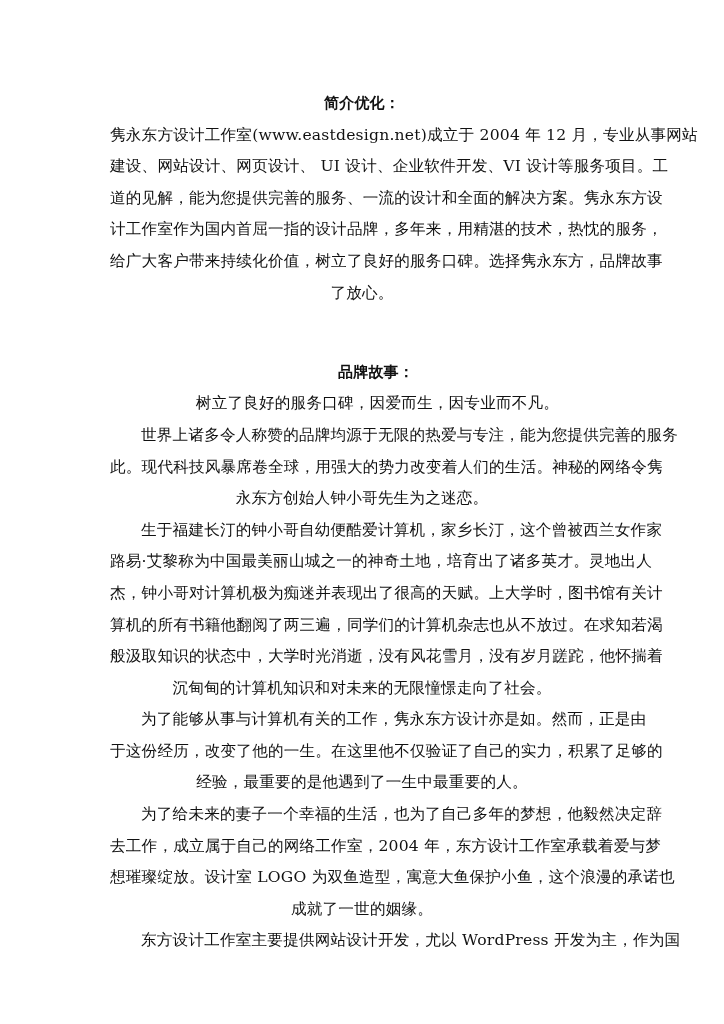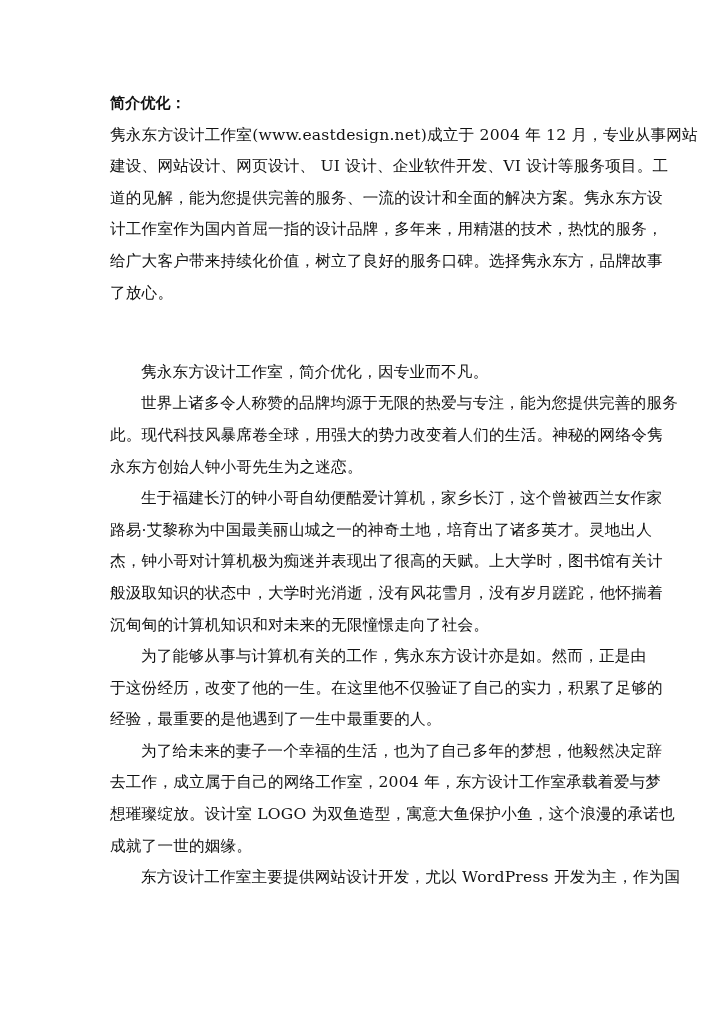--- a/index.html
+++ b/index.html
@@ -1,20 +1,20 @@
 <!DOCTYPE html>
 <html><head>
 <meta charset="utf-8">
 <style>
   html, body { margin: 0; padding: 0; background: #ffffff; }
   body { width: 724px; height: 1024px; position: relative; overflow: hidden;
          font-family: "DejaVu Serif", "Liberation Serif", serif; color: #111; }
   .page { position: absolute; left: 110px; top: 88px; width: 504px; }
   .line { height: 31.6px; line-height: 31.6px; font-size: 15.6px; white-space: nowrap;
-          letter-spacing: 0.2px; }
+          letter-spacing: 0.2px; text-align: center; }
   .justify { text-align: justify; text-align-last: justify; }
   .heading { font-weight: bold; font-family: "DejaVu Sans", "Liberation Sans", sans-serif; font-size: 15px; }
   .indent { padding-left: 31px; }
   .indent-sm { padding-left: 28px; }
   .gap { height: 31.6px; }
   .gap-half { height: 16px; }
 </style>
 </head>
 <body>
 
@@ -23,29 +23,31 @@
   <div class="line justify">隽永东方设计工作室(www.eastdesign.net)成立于 2004 年 12 月，专业从事网站</div>
   <div class="line justify">建设、网站设计、网页设计、 UI 设计、企业软件开发、VI 设计等服务项目。工</div>
   <div class="line justify">道的见解，能为您提供完善的服务、一流的设计和全面的解决方案。隽永东方设</div>
   <div class="line justify">计工作室作为国内首屈一指的设计品牌，多年来，用精湛的技术，热忱的服务，</div>
   <div class="line justify">给广大客户带来持续化价值，树立了良好的服务口碑。选择隽永东方，品牌故事</div>
   <div class="line">了放心。</div>
 
   <div class="gap"></div>
   <div class="gap-half"></div>
 
-  <div class="line" style="padding-left:31px">隽永东方设计工作室，简介优化，因专业而不凡。</div>
+  <div class="line heading indent-sm">品牌故事：</div>
+  <div class="line" style="padding-left:31px">树立了良好的服务口碑，因爱而生，因专业而不凡。</div>
 
   <div class="line justify indent">世界上诸多令人称赞的品牌均源于无限的热爱与专注，能为您提供完善的服务</div>
   <div class="line justify">此。现代科技风暴席卷全球，用强大的势力改变着人们的生活。神秘的网络令隽</div>
   <div class="line">永东方创始人钟小哥先生为之迷恋。</div>
 
   <div class="line justify indent">生于福建长汀的钟小哥自幼便酷爱计算机，家乡长汀，这个曾被西兰女作家</div>
   <div class="line justify">路易·艾黎称为中国最美丽山城之一的神奇土地，培育出了诸多英才。灵地出人</div>
   <div class="line justify">杰，钟小哥对计算机极为痴迷并表现出了很高的天赋。上大学时，图书馆有关计</div>
+  <div class="line justify">算机的所有书籍他翻阅了两三遍，同学们的计算机杂志也从不放过。在求知若渴</div>
   <div class="line justify">般汲取知识的状态中，大学时光消逝，没有风花雪月，没有岁月蹉跎，他怀揣着</div>
   <div class="line">沉甸甸的计算机知识和对未来的无限憧憬走向了社会。</div>
 
   <div class="line justify indent">为了能够从事与计算机有关的工作，隽永东方设计亦是如。然而，正是由</div>
   <div class="line justify">于这份经历，改变了他的一生。在这里他不仅验证了自己的实力，积累了足够的</div>
   <div class="line">经验，最重要的是他遇到了一生中最重要的人。</div>
 
   <div class="line justify indent">为了给未来的妻子一个幸福的生活，也为了自己多年的梦想，他毅然决定辞</div>
   <div class="line justify">去工作，成立属于自己的网络工作室，2004 年，东方设计工作室承载着爱与梦</div>
   <div class="line justify">想璀璨绽放。设计室 LOGO 为双鱼造型，寓意大鱼保护小鱼，这个浪漫的承诺也</div>

